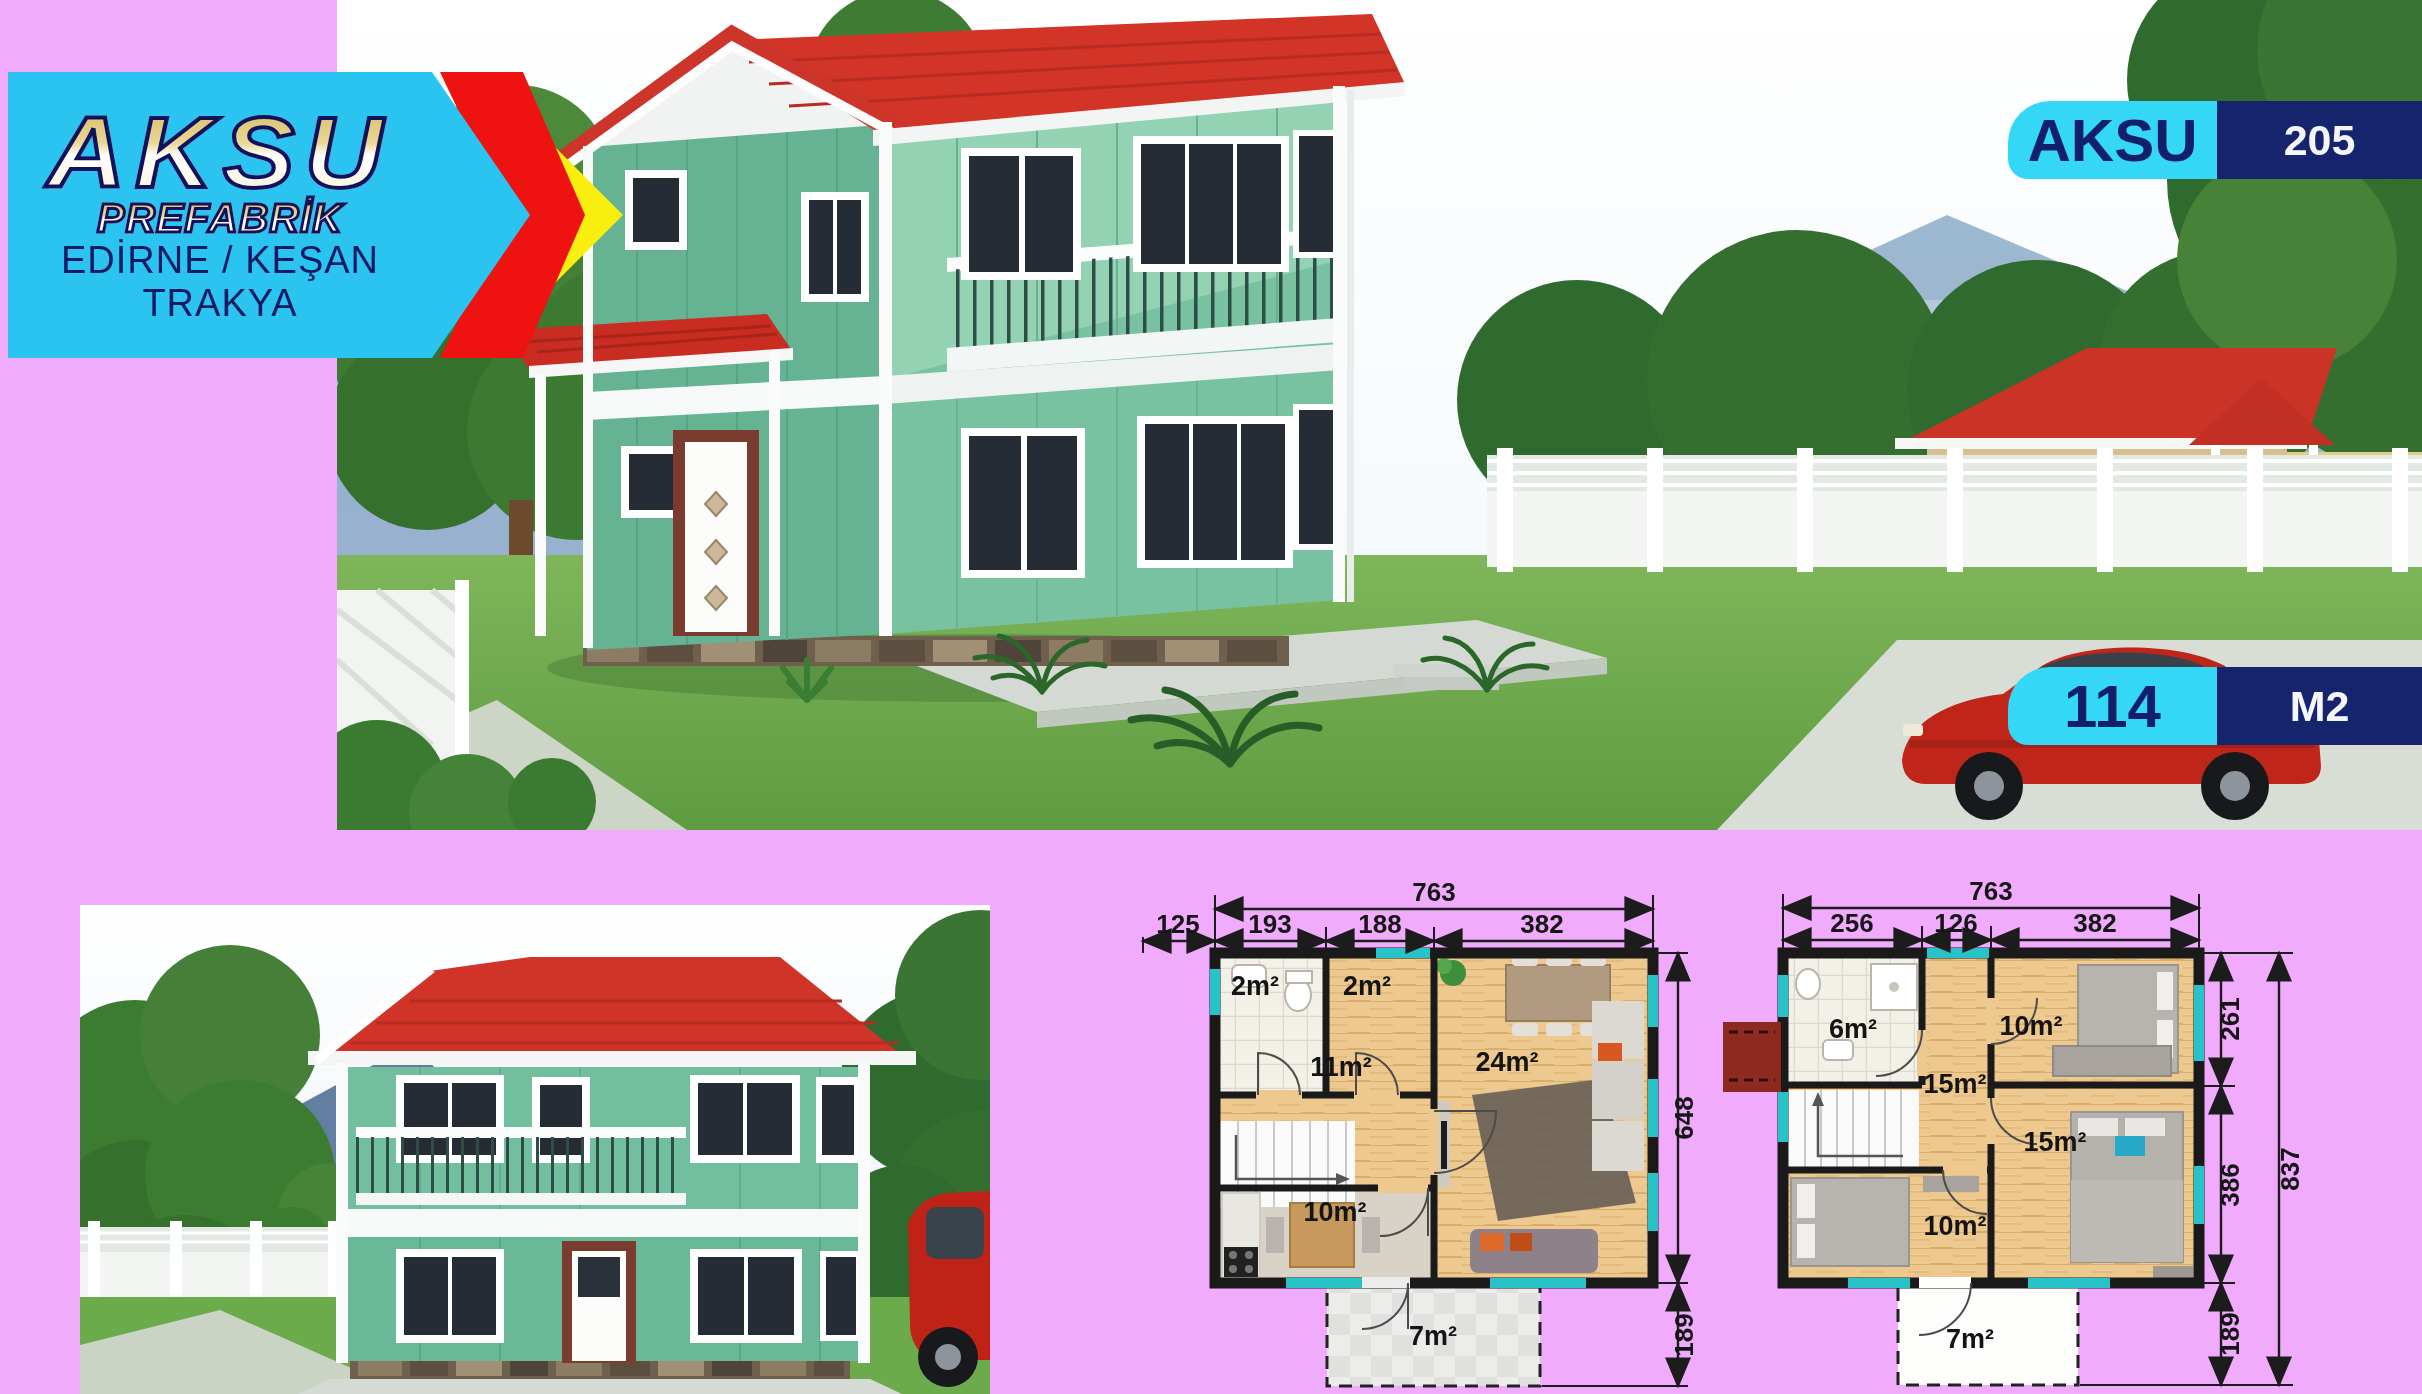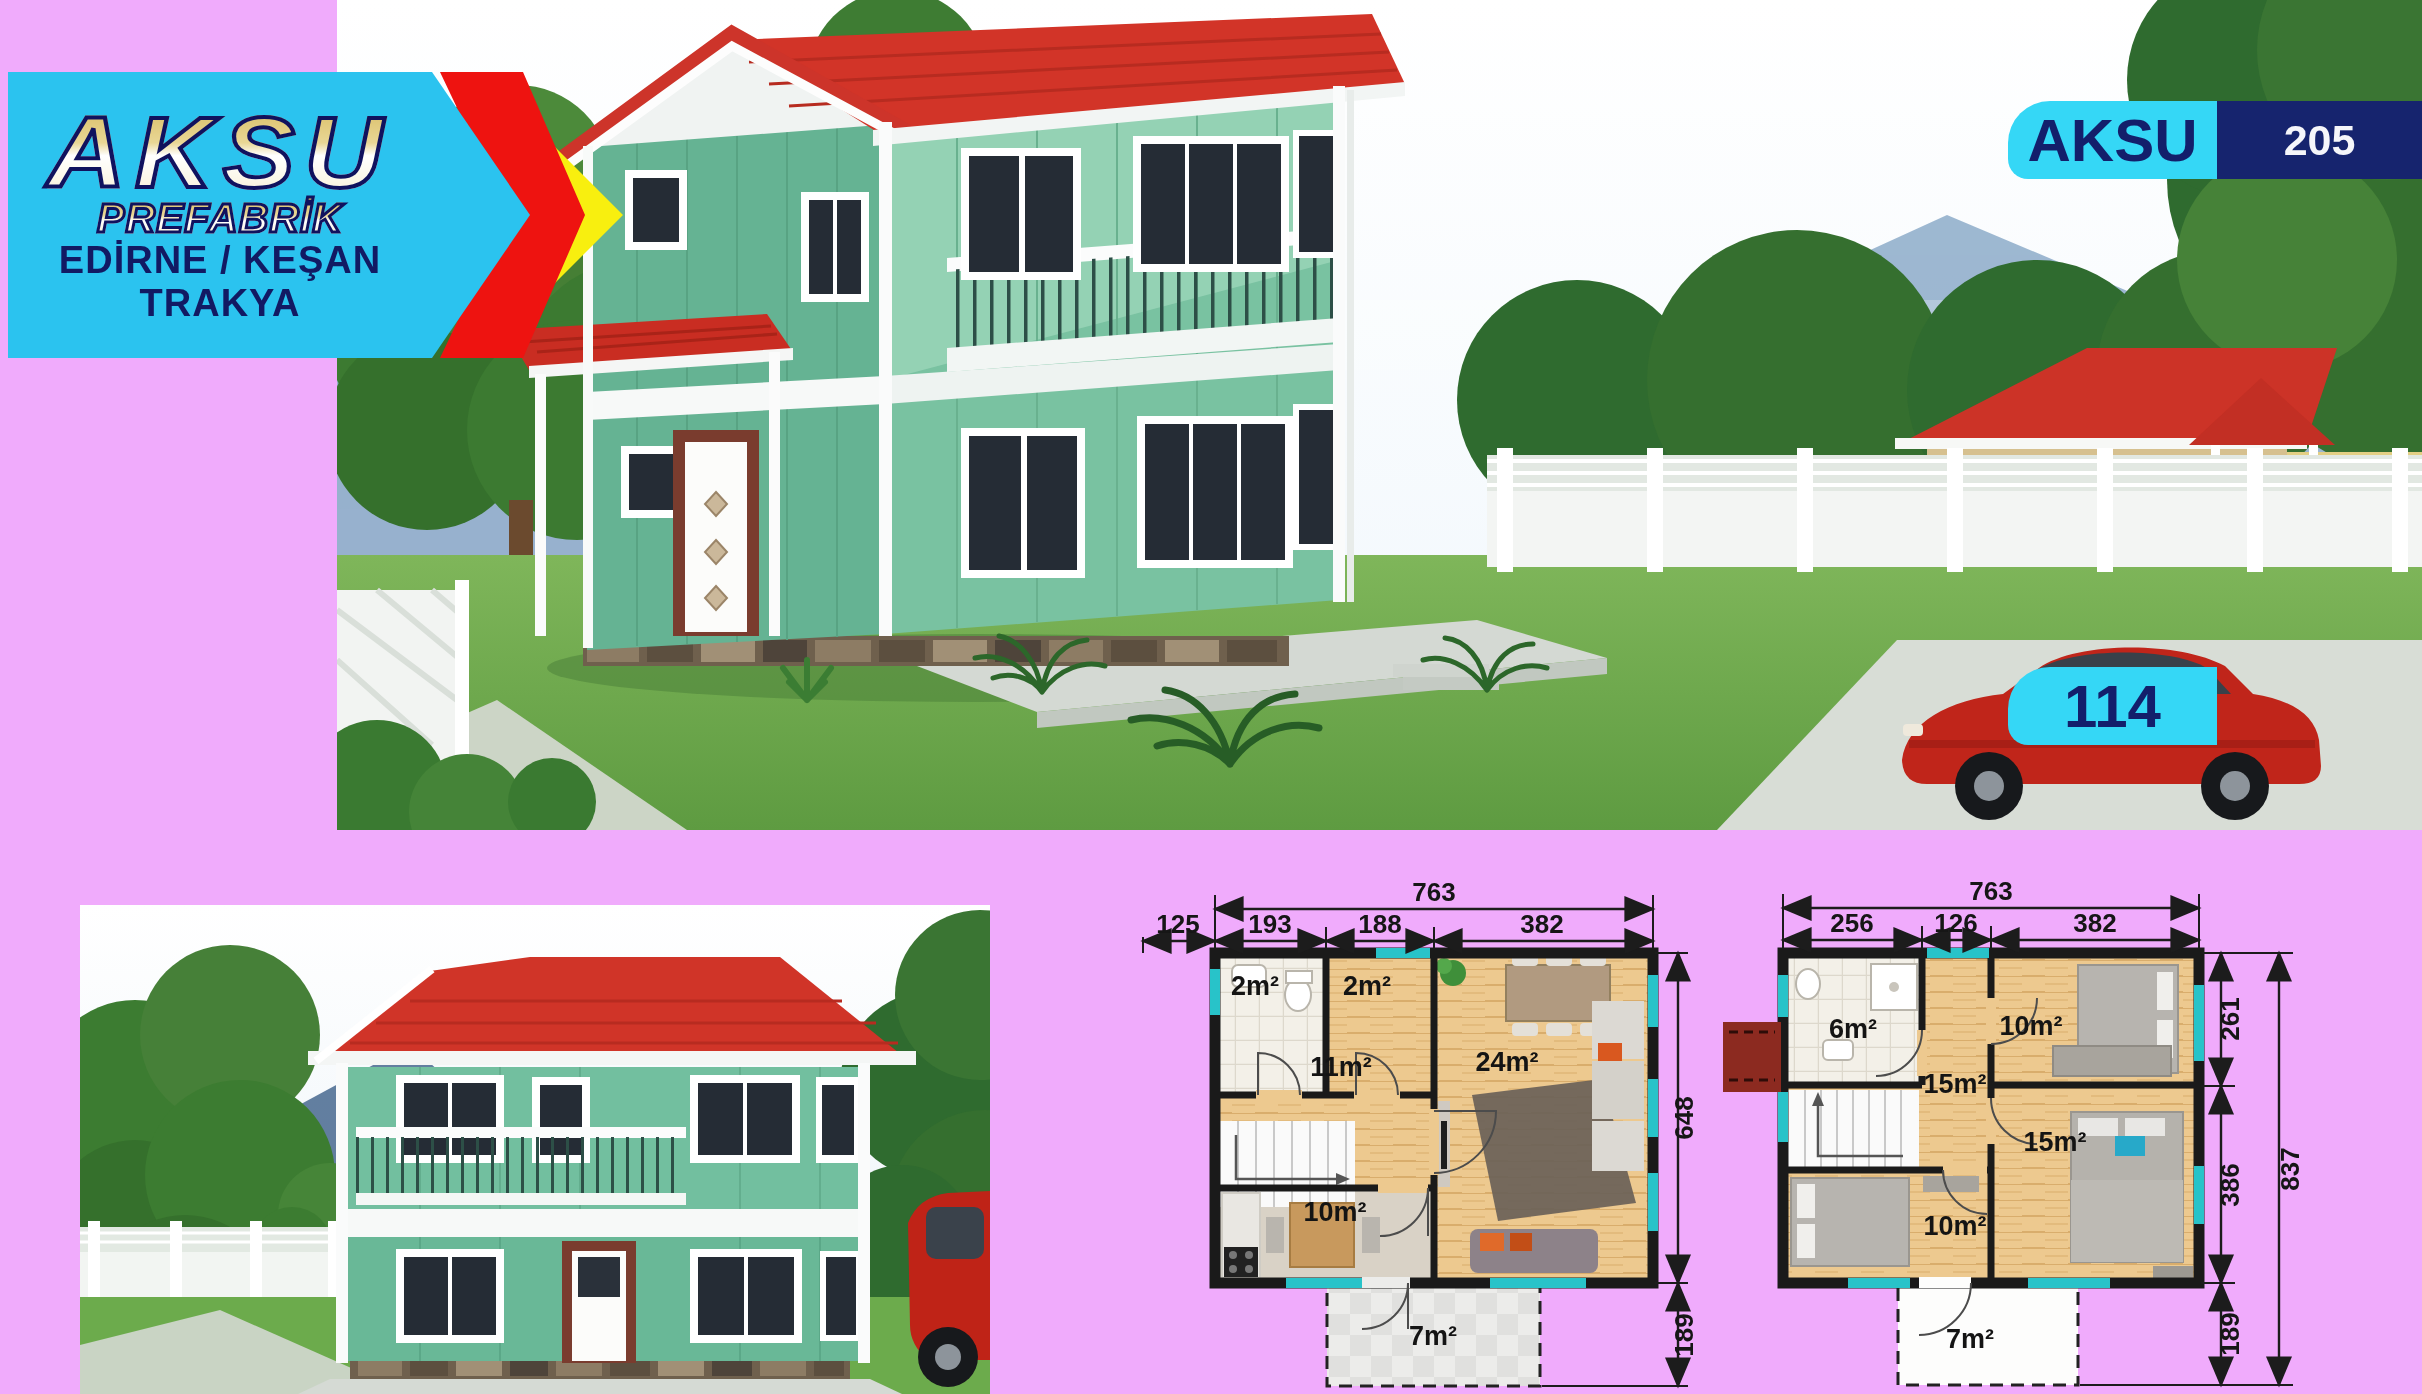--- a/index.html
+++ b/index.html
@@ -15,21 +15,21 @@
                display:flex;flex-direction:column;align-items:center;justify-content:center;}
   .brand{font-style:italic;font-weight:700;font-size:100px;line-height:.92;letter-spacing:9px;
          transform:scaleX(1.08);
          background:linear-gradient(180deg,#d8bd66 0%,#e9d795 40%,#ffffff 54%,#f8f0d6 100%);
          -webkit-background-clip:text;background-clip:text;color:transparent;
          -webkit-text-stroke:4px #10125e;}
   .brand-sub{margin-top:0;font-style:italic;font-weight:700;font-size:41px;line-height:1;letter-spacing:1px;
          background:linear-gradient(180deg,#d8bd66 0%,#e9d795 42%,#ffffff 56%,#f6eccb 100%);
          -webkit-background-clip:text;background-clip:text;color:transparent;
          -webkit-text-stroke:3px #10125e;}
-  .loc{font-weight:700;font-size:38px;line-height:1.12;color:#121a63;letter-spacing:1px;}
+  .loc{font-weight:400;font-size:38px;line-height:1.12;color:#121a63;letter-spacing:1px;}
 
   
   .badge{display:flex;height:78px;overflow:hidden;}
   .badge-model{left:2008px;top:101px;width:414px;}
   .badge-area{left:2008px;top:667px;width:414px;}
   .badge-cyan{width:209px;background:#35d7f6;border-radius:42px 0 0 20px;
               display:flex;align-items:center;justify-content:center;
               font-weight:700;font-size:60px;color:#131f6b;}
   .badge-navy{flex:1;background:#16246e;display:flex;align-items:center;justify-content:center;
               font-weight:700;font-size:43px;color:#f5f6fa;}
@@ -346,20 +346,21 @@
       <div class="loc">TRAKYA</div>
     </div>
   </div>
 
   <div class="abs badge badge-model">
     <div class="badge-cyan">AKSU</div>
     <div class="badge-navy">205</div>
   </div>
   <div class="abs badge badge-area">
     <div class="badge-cyan">114</div>
+    <div class="badge-navy">M2</div>
   </div>
 
   <svg class="abs" style="left:1140px;top:873px" width="560" height="521" viewBox="0 0 560 521">
     <defs>
       <pattern id="wood1" width="46" height="16" patternUnits="userSpaceOnUse">
         <rect width="46" height="16" fill="#edc98f"></rect>
         <path d="M0,0.5 H46 M0,8 H23 M23,15.5 H46" stroke="#d9ad6c" stroke-width="1.2" fill="none"></path>
       </pattern>
       <pattern id="tile1" width="24" height="24" patternUnits="userSpaceOnUse">
         <rect width="24" height="24" fill="#f3f0e8"></rect>

